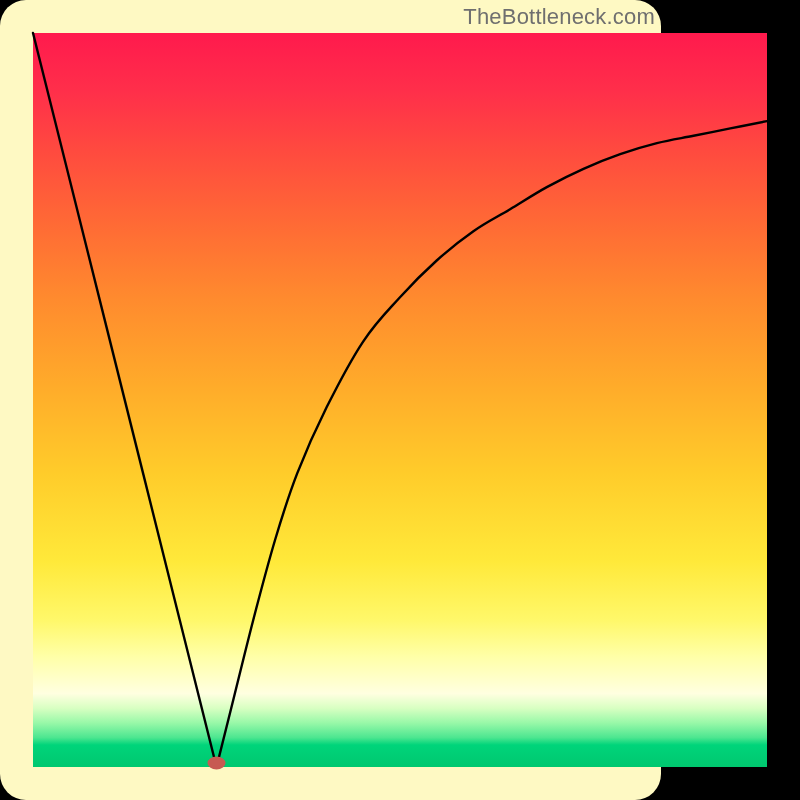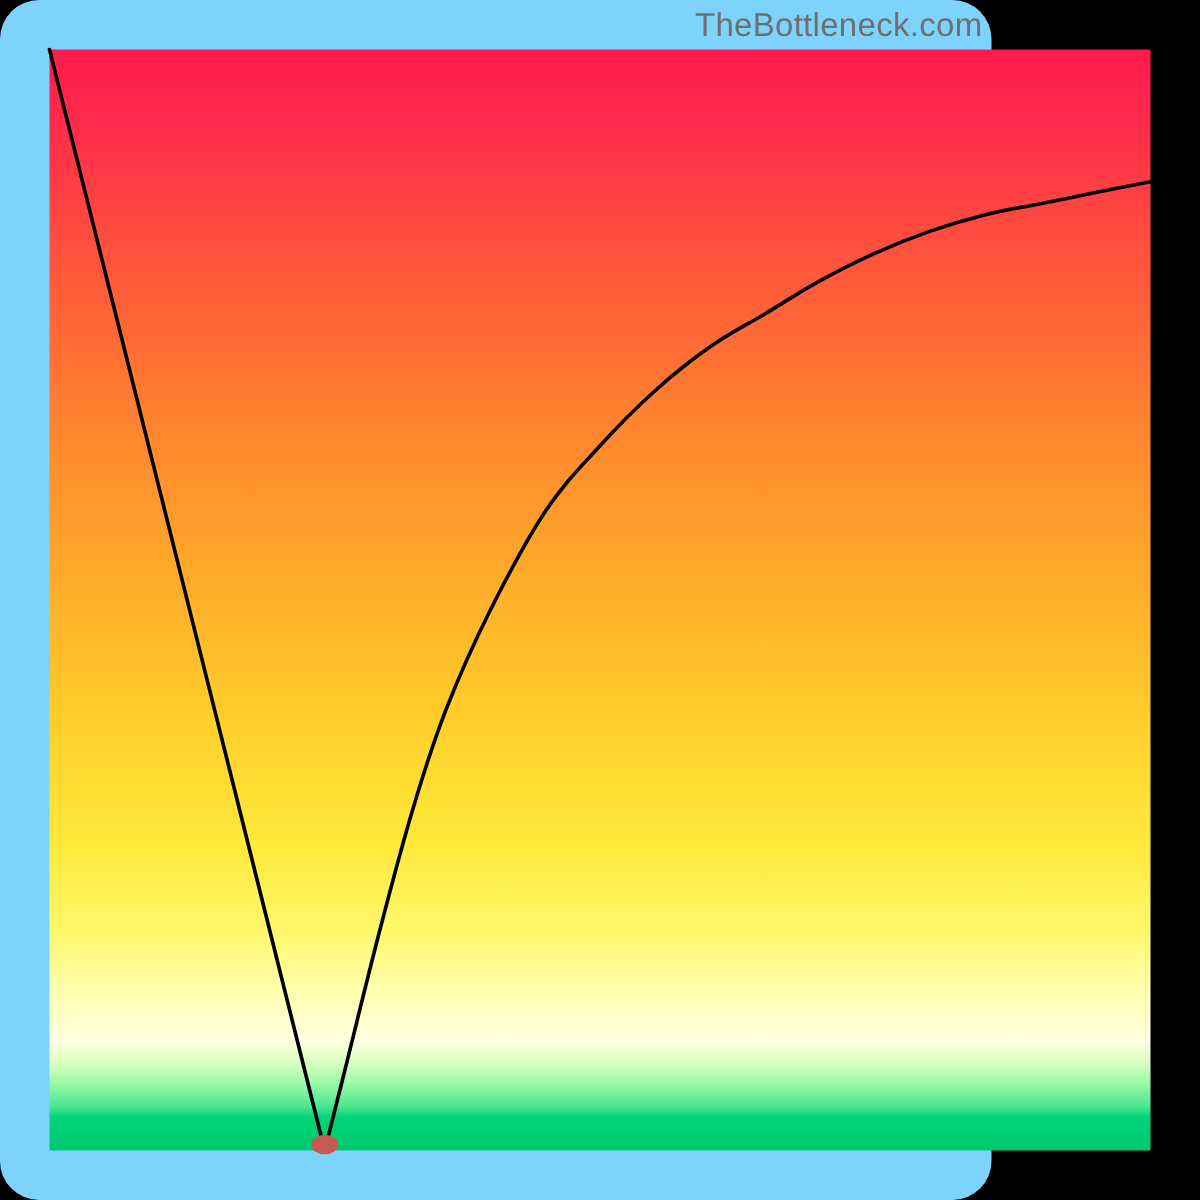--- a/index.html
+++ b/index.html
@@ -8,21 +8,21 @@
     width: 800px;
     height: 800px;
     overflow: hidden;
     background: #000;
     font-family: Arial, Helvetica, sans-serif;
   }
   .frame {
     position: relative;
     width: 661px;
     height: 800px;
-    background: #7dd3fc;
+    background: #fef9c3;
     border-radius: 26px;
   }
   .plot {
     position: absolute;
     left: 33px;
     top: 33px;
     width: 734px;
     height: 734px;
     
     background: linear-gradient(

